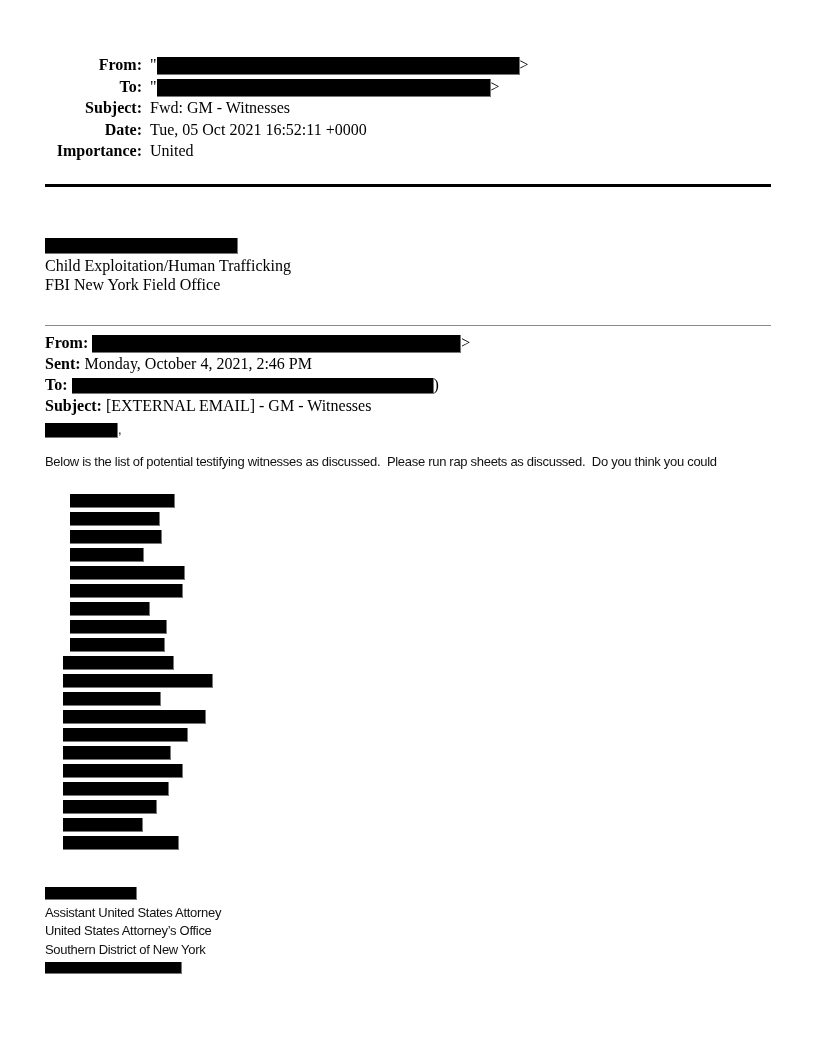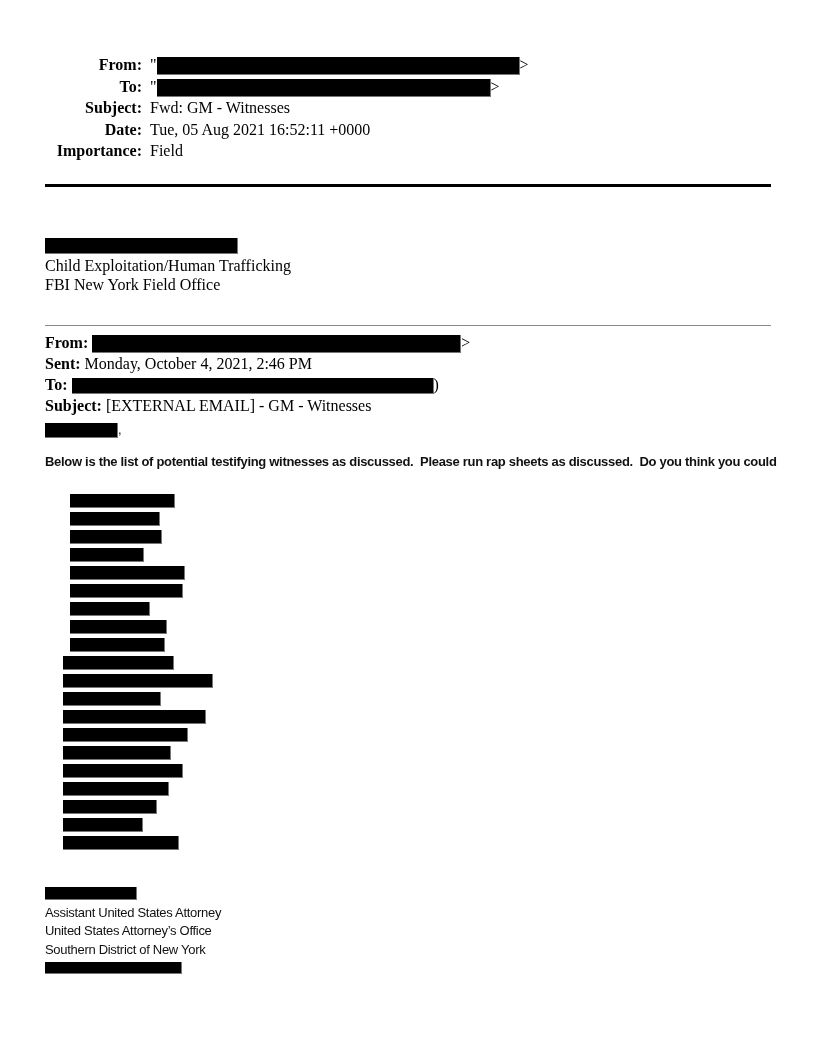--- a/index.html
+++ b/index.html
@@ -41,21 +41,21 @@
   
   .sender { margin-top: 51px; font-size: 16px; line-height: 19px; }
   .sender .bar { margin-bottom: 2px; }
   
   .hdr2 { margin-top: 6px; font-size: 16px; line-height: 21px; }
   .hdr2 .row { white-space: nowrap; }
   .hdr2 .lbl { font-weight: bold; }
   
   .sans { font-family: "Liberation Sans", sans-serif; font-size: 13px; letter-spacing: -0.3px; color: #111; }
   .greeting { margin-top: 5px; line-height: 18px; }
-  .body-text { margin-top: 13px; line-height: 20px; font-weight: bold; }
+  .body-text { margin-top: 13px; line-height: 20px; }
   .body-line { white-space: pre; }
   
   .witness-list { margin-top: 22px; }
   .witness-list .bar { margin-bottom: 4px; }
   
   .signature { margin-top: 37px; line-height: 18.4px; }
   .signature .bar.top { margin-bottom: 4px; }
   .signature .bar.bottom { margin-top: 3px; }
 </style>
 </head>
@@ -67,24 +67,24 @@
     <div class="lbl">From:</div>
     <div class="val"><span>"</span><span class="bar" style="width: 363px; height: 18px;"></span><span>&gt;</span></div>
 
     <div class="lbl">To:</div>
     <div class="val"><span>"</span><span class="bar" style="width: 334px; height: 18px;"></span><span>&gt;</span></div>
 
     <div class="lbl">Subject:</div>
     <div class="val">Fwd: GM - Witnesses</div>
 
     <div class="lbl">Date:</div>
-    <div class="val">Tue, 05 Aug 2021 16:52:11 +0000</div>
+    <div class="val">Tue, 05 Oct 2021 16:52:11 +0000</div>
 
     <div class="lbl">Importance:</div>
-    <div class="val">Field</div>
+    <div class="val">United</div>
   </div>
 
   <hr class="rule-thick">
 
   <div class="sender">
     <span class="bar block" style="width: 193px; height: 16px;"></span>
     <div>Child Exploitation/Human Trafficking</div>
     <div>FBI New York Field Office</div>
   </div>
 

